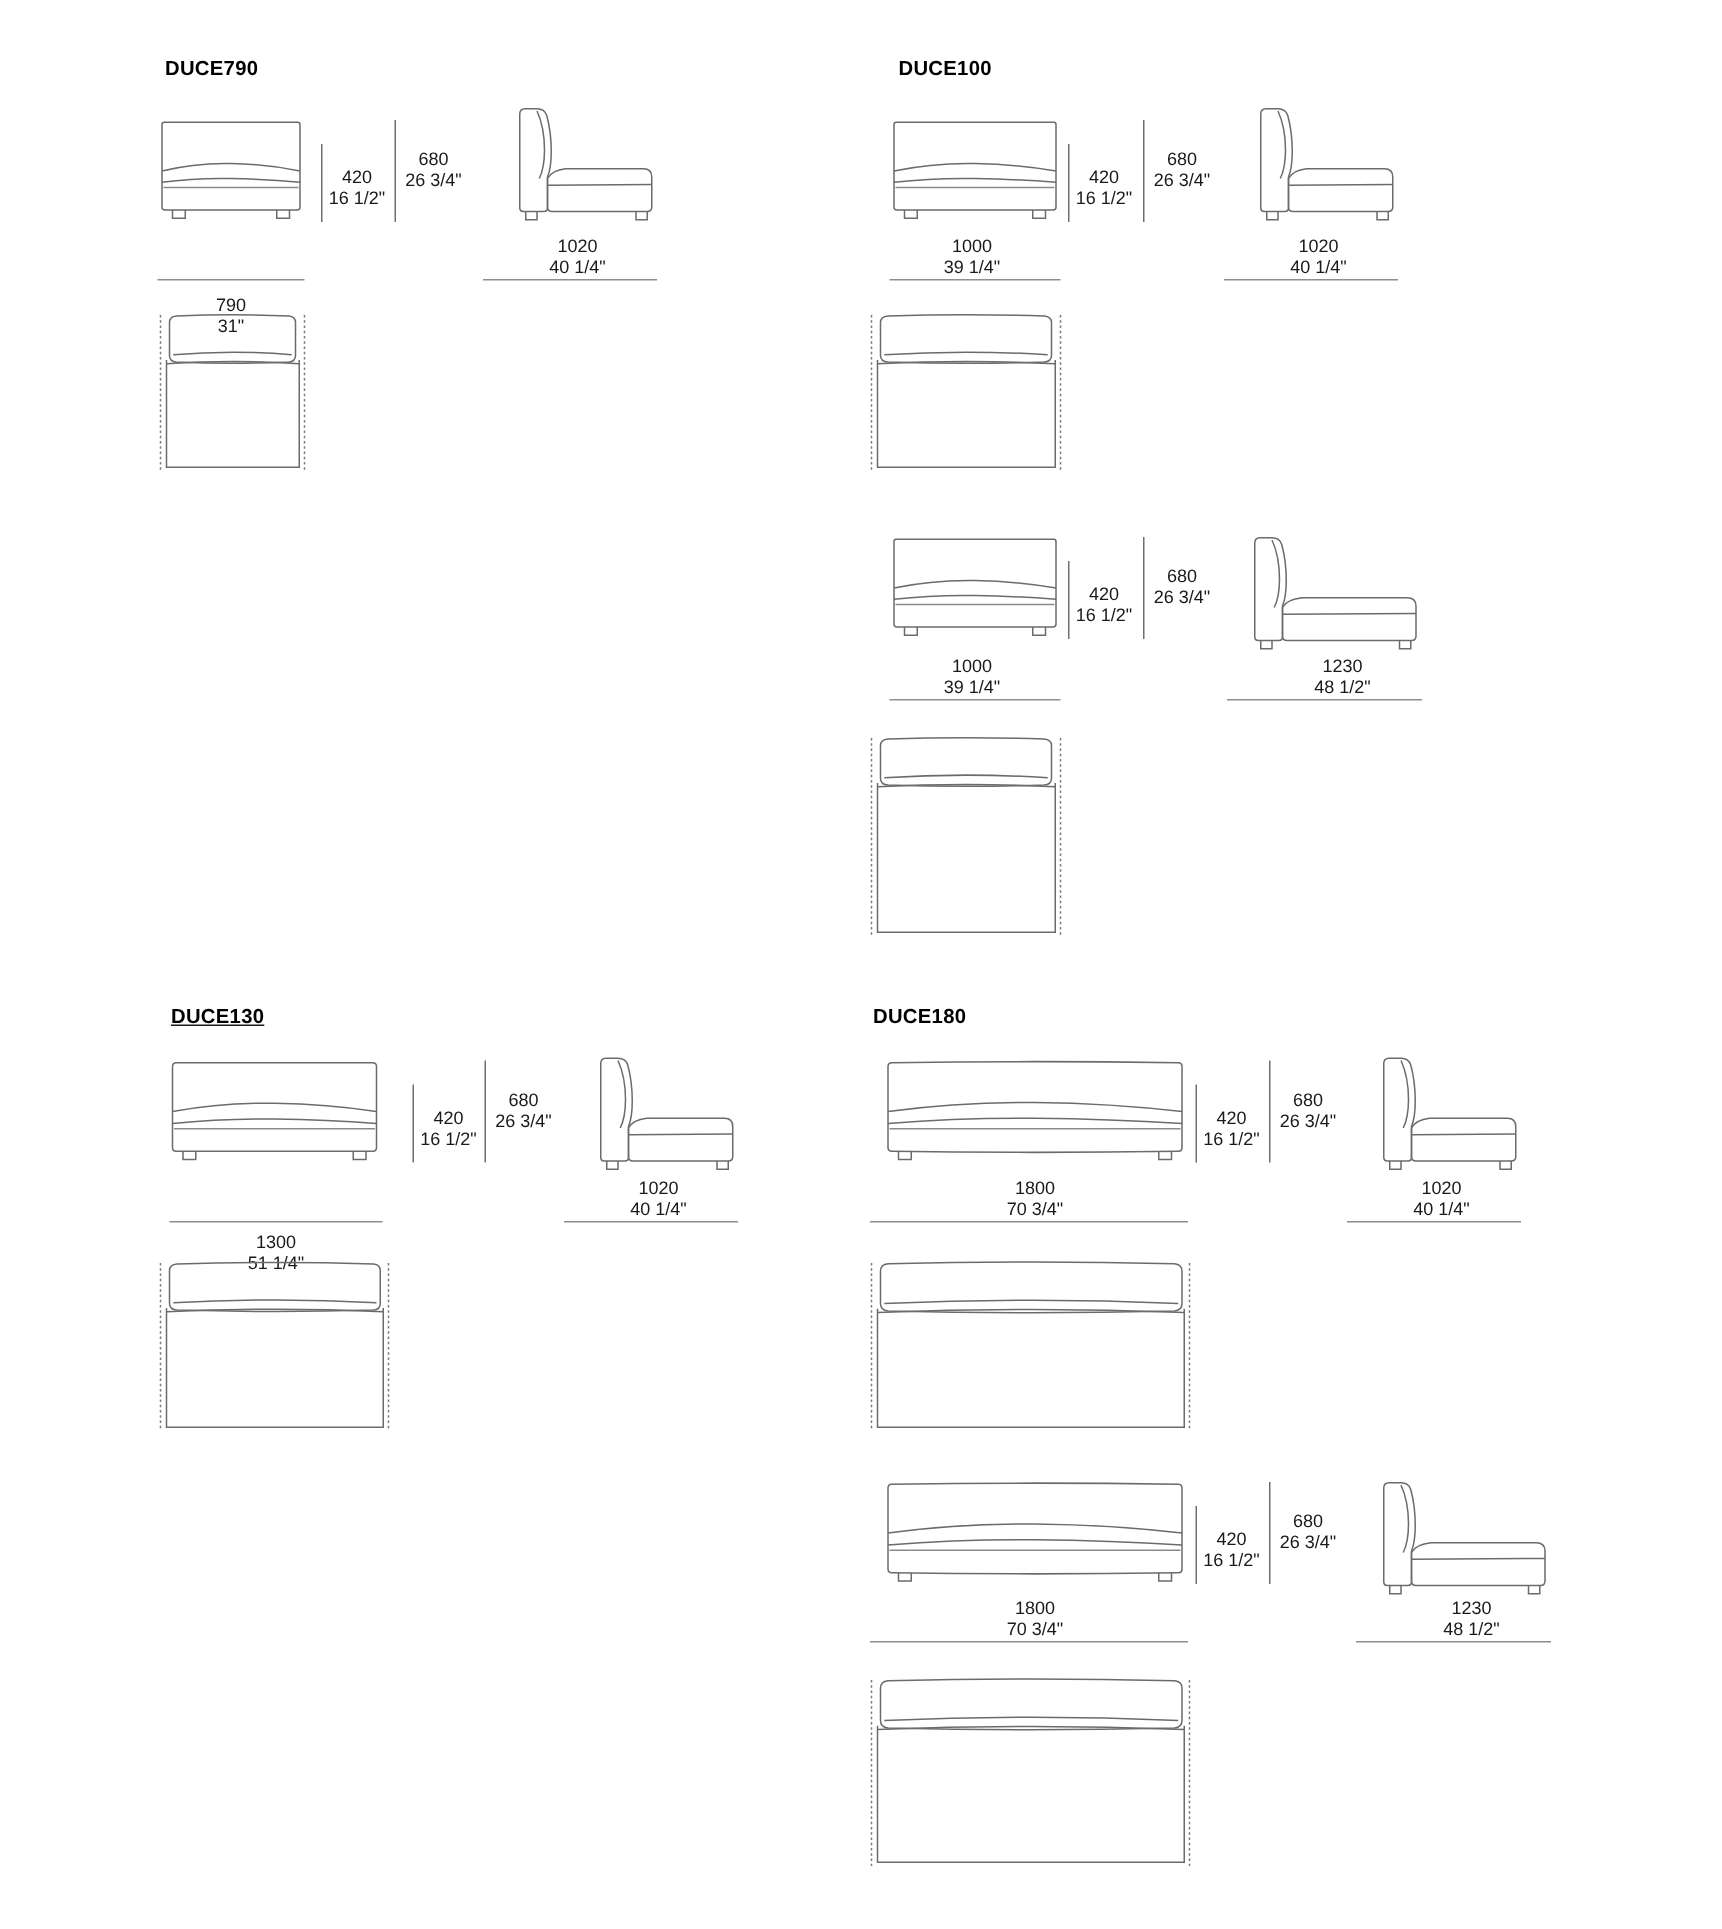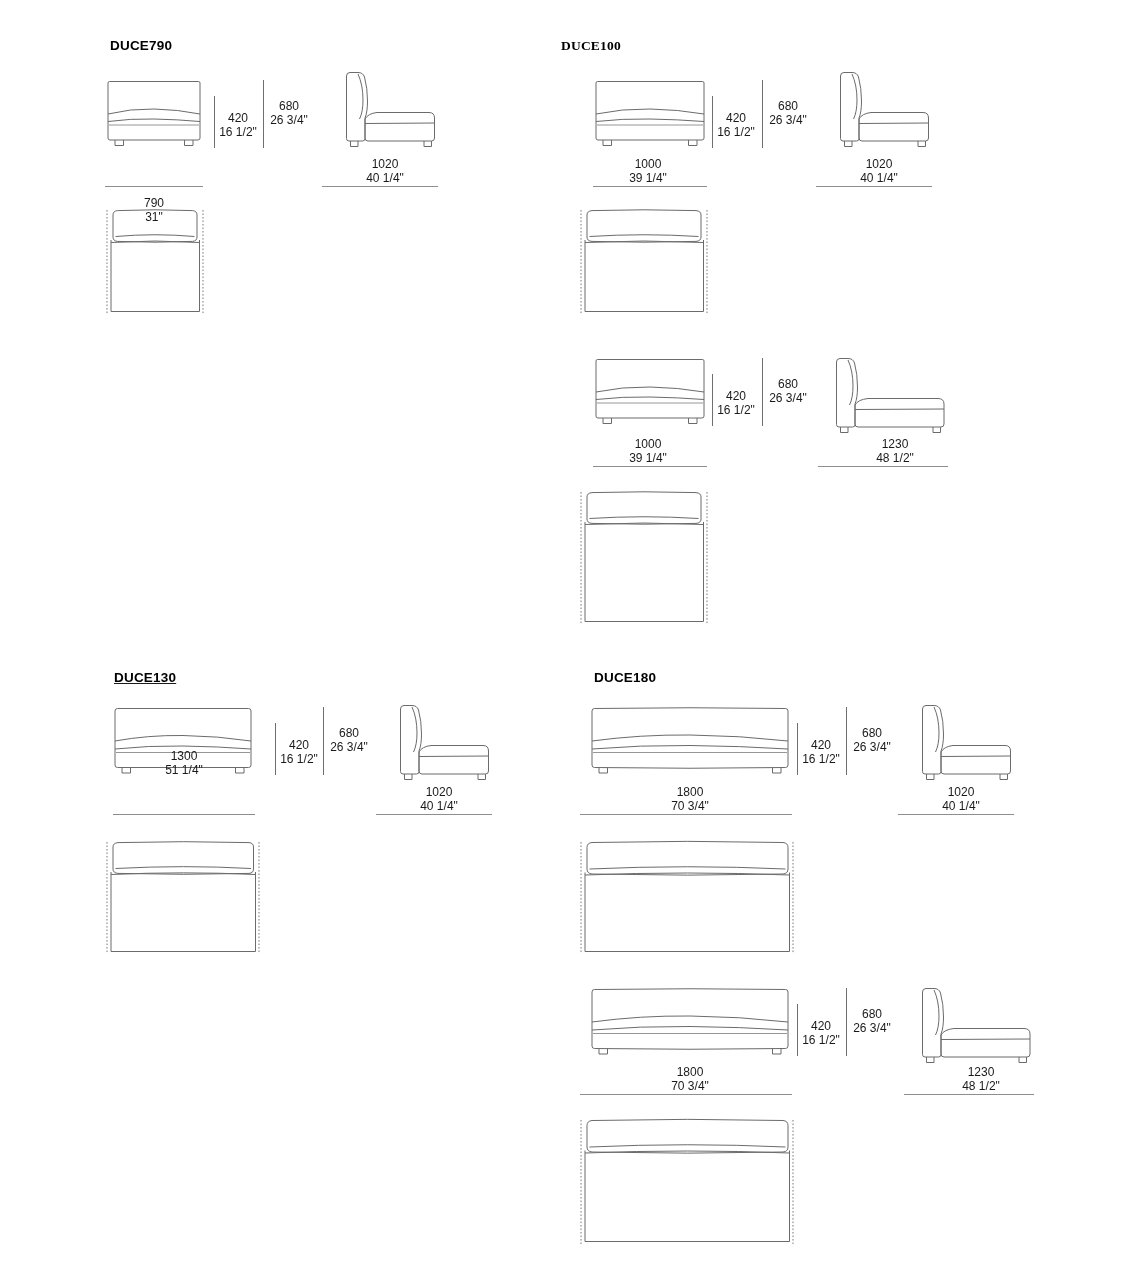--- a/index.html
+++ b/index.html
@@ -80,21 +80,21 @@
   <svg width="104" height="112" viewBox="0 0 104 112">
     <path class="ln-d" d="M3 4 L3 108"></path>
     <path class="ln-d" d="M99 4 L99 108"></path>
     <path class="ln" d="M9 9 Q9 5 13.5 4.6 Q51 3 88.5 4.6 Q93 5 93 9 L93 31 Q93 35 88.5 35.4 Q51 37 13.5 35.4 Q9 35 9 31 Z"></path>
     <path class="ln" d="M11.5 30.5 Q51 27 90.5 30.5"></path>
     <path class="ln" d="M7 34 L7 105.5 L95.5 105.5 L95.5 34"></path>
     <path class="ln" d="M7 36.5 Q51 33.5 95.5 36.5"></path>
   </svg>
 </div>
 
-<div class="blk" style="left:561px;top:38px;font-family:Liberation Serif, serif;">
+<div class="blk" style="left:599px;top:38px;">
   <div class="title">DUCE100</div>
 </div>
 
 <div class="blk" style="left:594px;top:80px;">
   <svg width="112" height="72" viewBox="0 0 112 72">
     <path class="ln" d="M2 3 Q2 1.5 3.5 1.5 L108.5 1.5 Q110 1.5 110 3 L110 58 Q110 60 108 60 L4 60 Q2 60 2 58 Z"></path>
     <path class="ln" d="M2 34 Q28 28.5 56 29 Q84 29.5 110 34"></path>
     <path class="ln" d="M2 41.5 Q28 38.5 56 39 Q84 39.5 110 41.5"></path>
     <path class="ln-t" d="M3 45 L109 45"></path>
     <path class="ln" d="M9 60 L9 65.5 L17.5 65.5 L17.5 60"></path>
@@ -214,21 +214,21 @@
 <div class="vline" style="left:275px;top:723px;height:52px;"></div>
 <div class="dim" style="left:277px;top:739px;width:44px;">
   <span>420</span>
   <span class="l2">16 1/2"</span>
 </div>
 <div class="vline" style="left:323px;top:707px;height:68px;"></div>
 <div class="dim" style="left:325px;top:727px;width:48px;">
   <span>680</span>
   <span class="l2">26 3/4"</span>
 </div>
-<div class="dim" style="left:137px;top:750px;width:94px;">
+<div class="dim" style="left:137px;top:822px;width:94px;">
   <span>1300</span>
   <span class="l2">51 1/4"</span>
 </div>
 <div class="hline" style="left:113px;top:814px;width:142px;"></div>
 
 <div class="blk" style="left:386px;top:703px;">
   <svg width="106" height="82" viewBox="0 0 106 82">
     <path class="ln" d="M14.5 6 Q14.5 2.5 18 2.5 L26 2.5 Q31 2.5 32.5 7 Q35.5 18 35.5 31 Q35.5 42 33 48 L33 68.5 Q33 71 30.5 71 L17 71 Q14.5 71 14.5 68.5 Z"></path>
     <path class="ln" d="M26 4 Q31 15 31 30 Q31 42 27.5 49"></path>
     <path class="ln" d="M33 49 Q36 43.5 45 42.5 L97 42.5 Q102.5 42.5 102.5 48 L102.5 68 Q102.5 71 99.5 71 L36 71 Q33 71 33 68 Z"></path>
@@ -247,21 +247,21 @@
   <svg width="160" height="120" viewBox="0 0 160 120">
     <path class="ln-d" d="M3 4 L3 116"></path>
     <path class="ln-d" d="M155 4 L155 116"></path>
     <path class="ln" d="M9 9 Q9 5 14 4.6 Q80 2.8 145 4.6 Q149.5 5 149.5 9 L149.5 31 Q149.5 35 145 35.4 Q80 37.2 14 35.4 Q9 35 9 31 Z"></path>
     <path class="ln" d="M11.5 30.5 Q80 26.8 147 30.5"></path>
     <path class="ln" d="M7 34 L7 113.5 L151.5 113.5 L151.5 34"></path>
     <path class="ln" d="M7 36.5 Q80 33.2 151.5 36.5"></path>
   </svg>
 </div>
 
-<div class="blk" style="left:594px;top:670px;">
+<div class="blk" style="left:582px;top:670px;">
   <div class="title">DUCE180</div>
 </div>
 
 <div class="blk" style="left:590px;top:707px;">
   <svg width="200" height="72" viewBox="0 0 200 72">
     <path class="ln" d="M2 4 Q2 1.5 4.5 1.5 Q100 0 195.5 1.5 Q198 1.5 198 4 L198 58 Q198 60.5 195.5 60.5 Q100 62 4.5 60.5 Q2 60.5 2 58 Z"></path>
     <path class="ln" d="M2 34 Q50 27.5 100 28 Q150 28.5 198 34"></path>
     <path class="ln" d="M2 42 Q50 38 100 38.5 Q150 39 198 42"></path>
     <path class="ln-t" d="M3 45.5 L197 45.5"></path>
     <path class="ln" d="M9 60.5 L9 66 L17.5 66 L17.5 60.5"></path>

